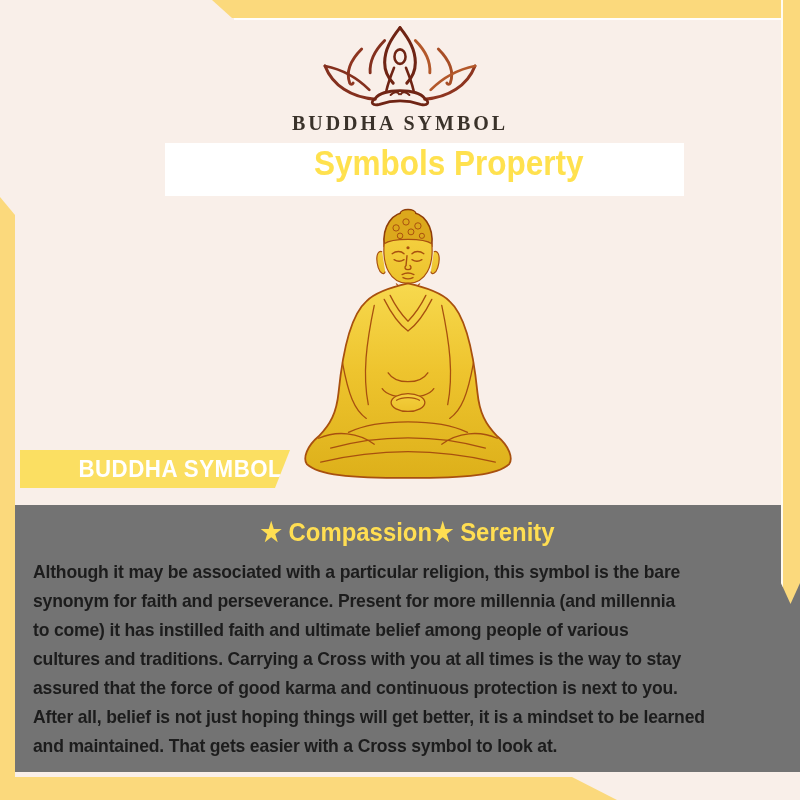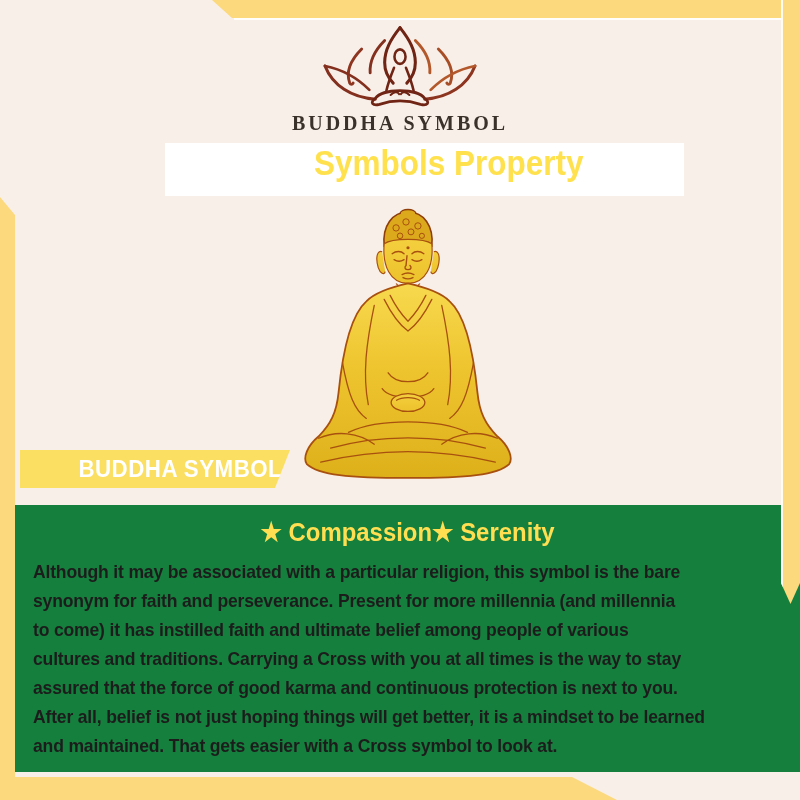--- a/index.html
+++ b/index.html
@@ -33,21 +33,21 @@
   #buddha{position:absolute;left:calc(50% - 121px);top:203px;width:258px;height:282px;}
 
   
   #ribbon{position:absolute;left:20px;top:450px;width:231px;height:38px;background:#fbdf62;
     clip-path:polygon(0 0,100% 0,calc(100% - 15px) 100%,0 100%);
     display:flex;align-items:center;z-index:4;padding-left:39px;}
   #ribbon-label{color:#ffffff;font-size:23px;font-weight:bold;letter-spacing:.5px;
     padding-left:20px;transform:scaleX(.97);transform-origin:left center;white-space:nowrap;}
 
   
-  #panel{position:absolute;left:15px;top:505px;width:785px;height:267px;background:#15803d;z-index:2;}
+  #panel{position:absolute;left:15px;top:505px;width:785px;height:267px;background:#737373;z-index:2;}
   #traits-heading{margin-top:12px;text-align:center;font-size:26px;font-weight:bold;
     color:#ffde52;transform:scaleX(.92);transform-origin:center;white-space:nowrap;}
   #description{margin:9px 0 0 18px;color:#1c1c1c;font-weight:bold;font-size:19px;}
   .para-line{line-height:29px;white-space:nowrap;transform:scaleX(.925);
     transform-origin:left center;letter-spacing:-.2px;}
 </style>
 </head>
 <body>
 
 <div id="stage">

